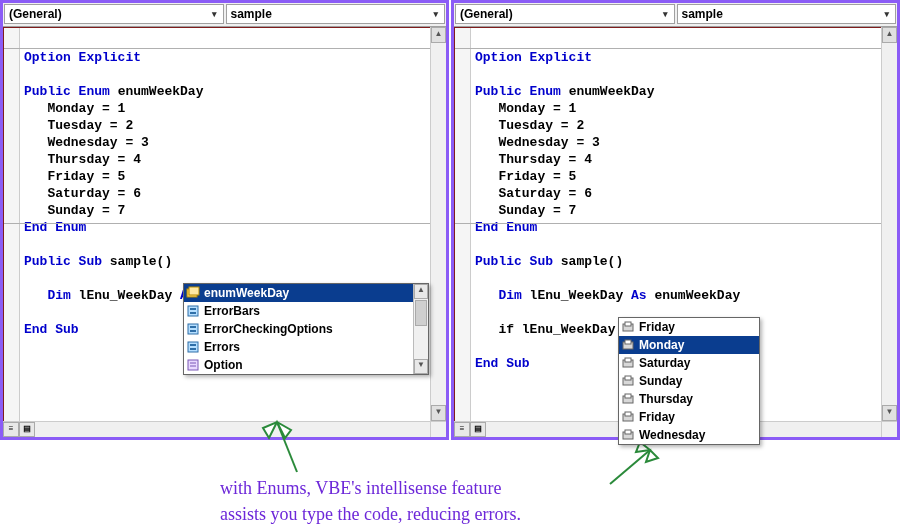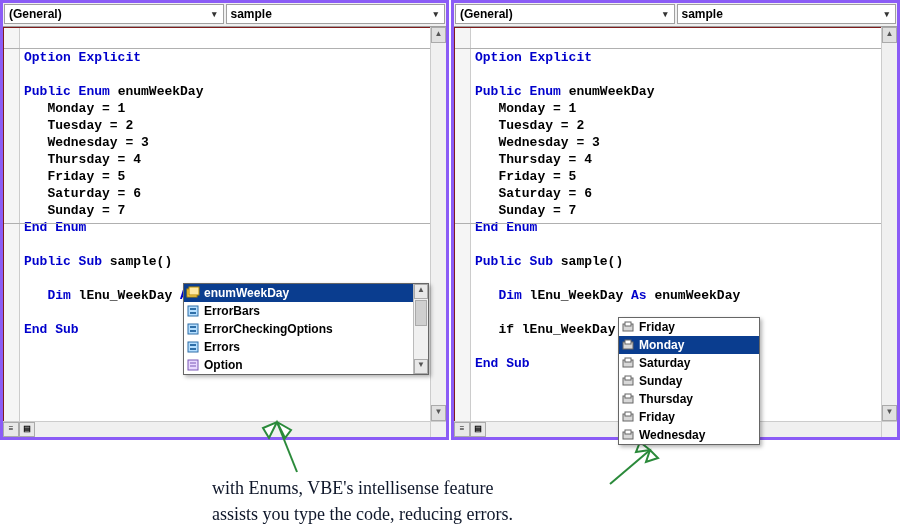--- a/index.html
+++ b/index.html
@@ -158,25 +158,25 @@
     text-align:center; font-size:8px; color:#555;
     background:#e8e8e8; border:1px solid #aaa;
   }
   .ac-scroll .up{top:0;} .ac-scroll .down{bottom:0;}
   .arrow {
     position: absolute;
     z-index: 5;
   }
   .caption {
     position: absolute;
-    left: 212px;
+    left: 220px;
     top: 475px;
     font-family: 'Ink Free','Segoe Script',cursive;
     font-size: 18px;
-    color: #0f172a;
+    color: #6d28d9;
     line-height: 26px;
   }
 </style>
 </head>
 <body>
 
 <div class="editor-pane left">
   <div class="toolbar">
     <div class="combo">
       <span>(General)</span>

